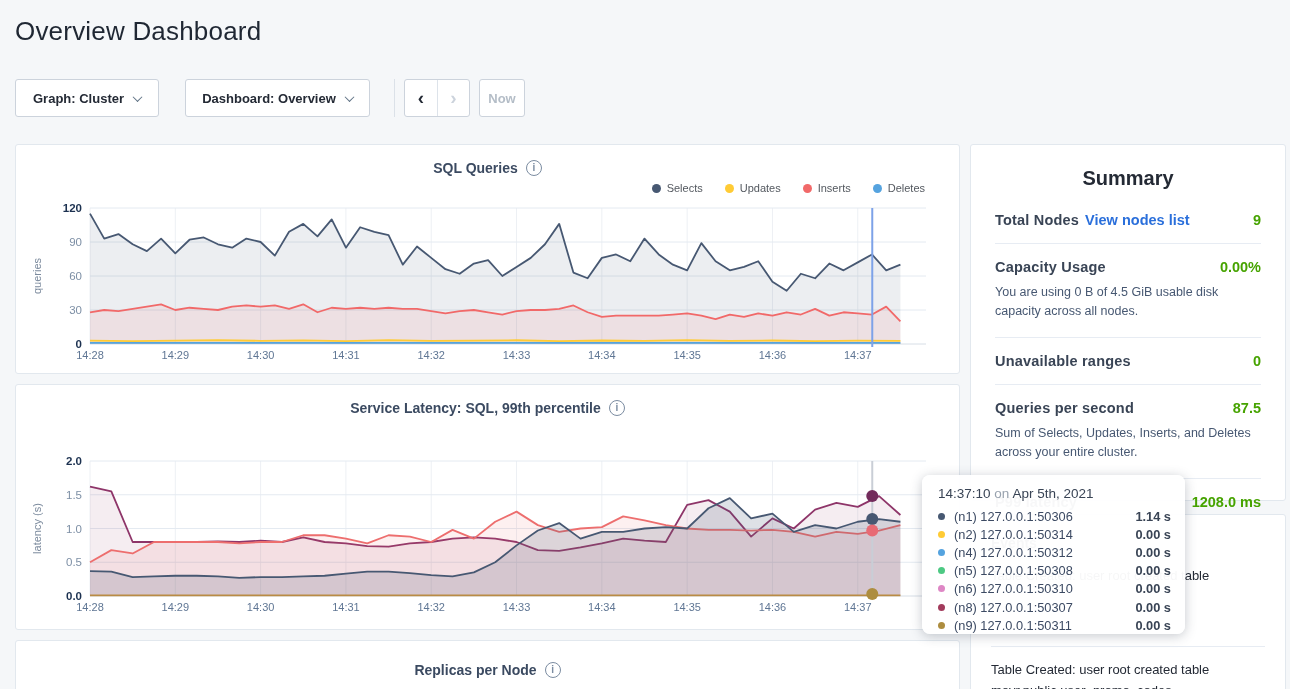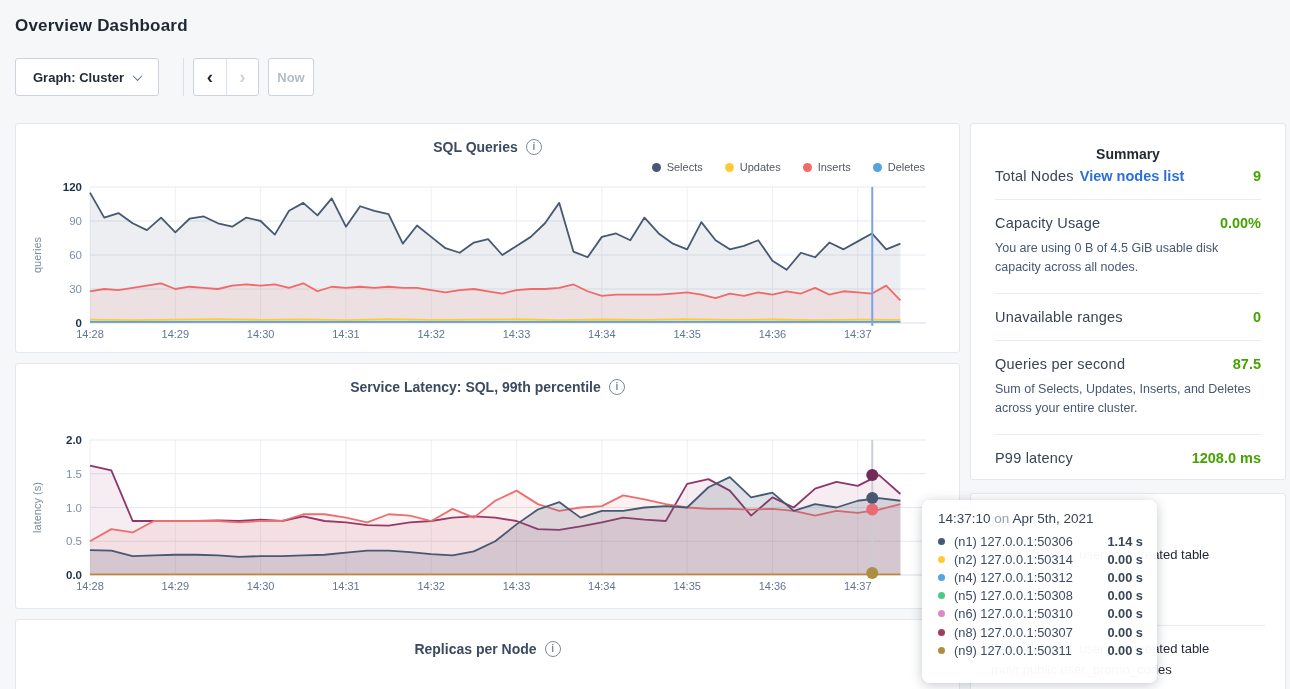--- a/index.html
+++ b/index.html
@@ -4,23 +4,23 @@
 <style>
   * { margin:0; padding:0; box-sizing:border-box; }
   html,body { width:1290px; height:689px; overflow:hidden; }
   body {
     font-family:"Liberation Sans","DejaVu Sans",sans-serif;
     background:#f5f7f9; color:#242a35; position:relative;
   }
   .page { position:relative; width:1290px; height:689px; padding:16px 4px 0 15px; }
 
   
-  .page-title { font-size:17px; font-weight:700; color:#1f2733; letter-spacing:.2px; }
-
-  .controls { display:flex; align-items:center; margin-top:22px; height:38px; }
+  .page-title { font-size:26px; font-weight:400; color:#1f2733; letter-spacing:.2px; }
+
+  .controls { display:flex; align-items:center; margin-top:32px; height:38px; }
   .ctl-btn {
     height:38px; background:#fff; border:1px solid #ccd3dc; border-radius:3px;
     display:flex; align-items:center; justify-content:center; gap:10px;
     font-size:13px; font-weight:700; color:#242a35; cursor:pointer;
   }
   .caret { width:7px; height:7px; border-right:1.6px solid #5f7285; border-bottom:1.6px solid #5f7285;
     transform:rotate(45deg) translate(-1px,-1px); display:inline-block; }
   .graph-btn { width:144px; }
   .dash-btn  { width:185px; margin-left:26px; }
   .ctl-divider { width:1px; height:38px; background:#dbe1e8; margin-left:24px; }
@@ -47,59 +47,63 @@
   .chart-title { font-size:14px; font-weight:700; color:#3b4a61; }
   .info-icon { width:16px; height:16px; border:1px solid #7b8ca1; border-radius:50%;
     color:#7b8ca1; font-size:10px; line-height:14px; text-align:center; font-weight:600; }
   .legend-row { display:flex; justify-content:flex-end; gap:22px; height:18px; align-items:center; padding-right:22px; }
   .legend-item { display:flex; align-items:center; gap:6px; font-size:11px; color:#53585f; }
   .legend-dot { width:9px; height:9px; border-radius:50%; }
   .spacer18 { height:16px; }
 
   
   .summary-card { padding:22px 24px 18px 24px; height:357px; }
-  .summary-title { text-align:center; font-size:14px; font-weight:700; color:#242a35; margin-bottom:6px; }
+  .summary-title { text-align:center; font-size:20px; font-weight:700; color:#242a35; margin-bottom:22px; }
   .stat-top { display:flex; align-items:baseline; font-size:14.5px; }
-  .stat-label { font-weight:400; color:#394455; letter-spacing:.2px; }
+  .stat-label { font-weight:700; color:#394455; letter-spacing:.2px; }
   .stat-link { font-weight:800; margin-left:6px; text-decoration:none; }
   .stat-value { margin-left:auto; font-weight:800; }
   .stat-desc { font-size:12.5px; color:#475872; line-height:1.55; margin-top:8px; }
   .stat-divider { height:1px; background:#e7ecf3; margin:15px 0; }
 
   
   .events-card { padding:20px 20px; flex:1; min-height:186px; }
   .events-title { font-size:14px; font-weight:700; color:#394455; margin-bottom:14px; }
   .event-item { font-size:13px; color:#242a35; line-height:21px; white-space:nowrap; overflow:visible; }
   .event-item.first { padding-bottom:46px; }
   .event-divider { height:1px; background:#e7ecf3; margin:14px 0 12px 0; }
 
   
   .chart-tooltip {
-    position:absolute; left:922px; top:500px; width:235px; z-index:20;
+    position:absolute; left:922px; top:475px; width:263px; z-index:20;
     background:rgba(255,255,255,0.96); border-radius:8px;
-    box-shadow:0 2px 12px rgba(50,60,80,0.28); padding:11px 14px 24px 16px;
+    box-shadow:0 2px 12px rgba(50,60,80,0.28); padding:11px 14px 0 16px;
   }
   .tt-header { font-size:13.5px; color:#394455; margin-bottom:6px; }
   .tt-sep { color:#98a2ae; }
   .tt-row { display:flex; align-items:center; height:18.2px; font-size:12.8px; color:#3c4a63;justify-content:space-between; }
   .tt-dot { width:7px; height:7px; border-radius:50%; margin-right:9px; flex:none; }
   .tt-val { margin-left:auto; font-weight:800; color:#394455; }
 
   svg text { font-family:"Liberation Sans","DejaVu Sans",sans-serif; }
 </style>
 </head>
 <body>
 
 <div class="page">
 
   <h1 class="page-title">Overview Dashboard</h1>
 
   <div class="controls">
     <div class="ctl-btn graph-btn">
       <span>Graph: Cluster</span>
+      <span class="caret"></span>
+    </div>
+    <div class="ctl-btn dash-btn">
+      <span>Dashboard: Overview</span>
       <span class="caret"></span>
     </div>
     <div class="ctl-divider"></div>
     <div class="arrow-group">
       <div class="arrow-btn prev">‹</div>
       <div class="arrow-btn next">›</div>
     </div>
     <div class="ctl-btn now-btn">Now</div>
   </div>
 

